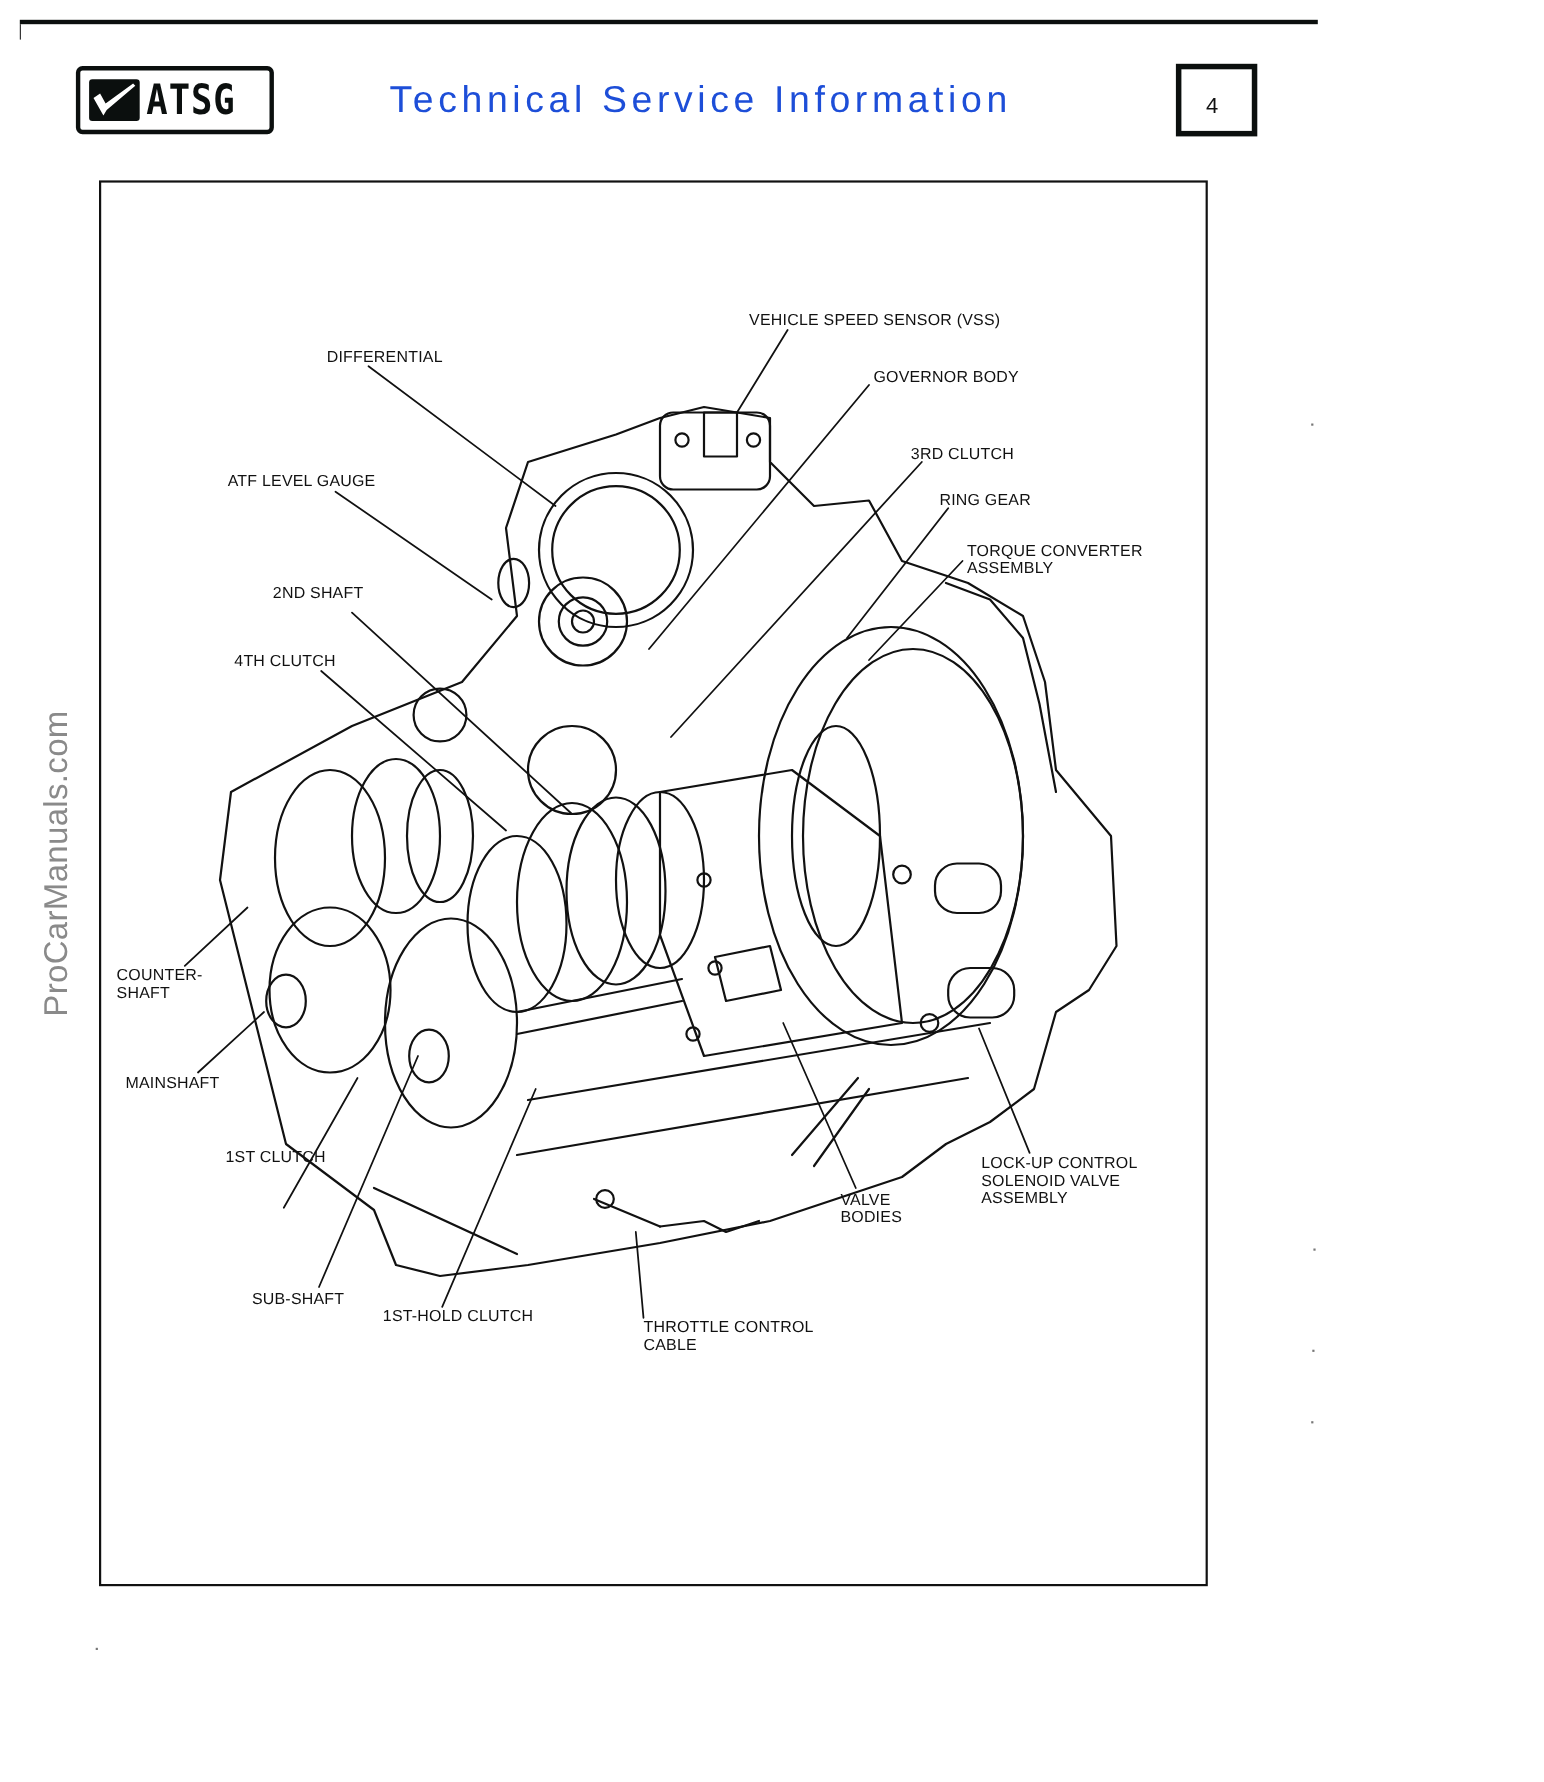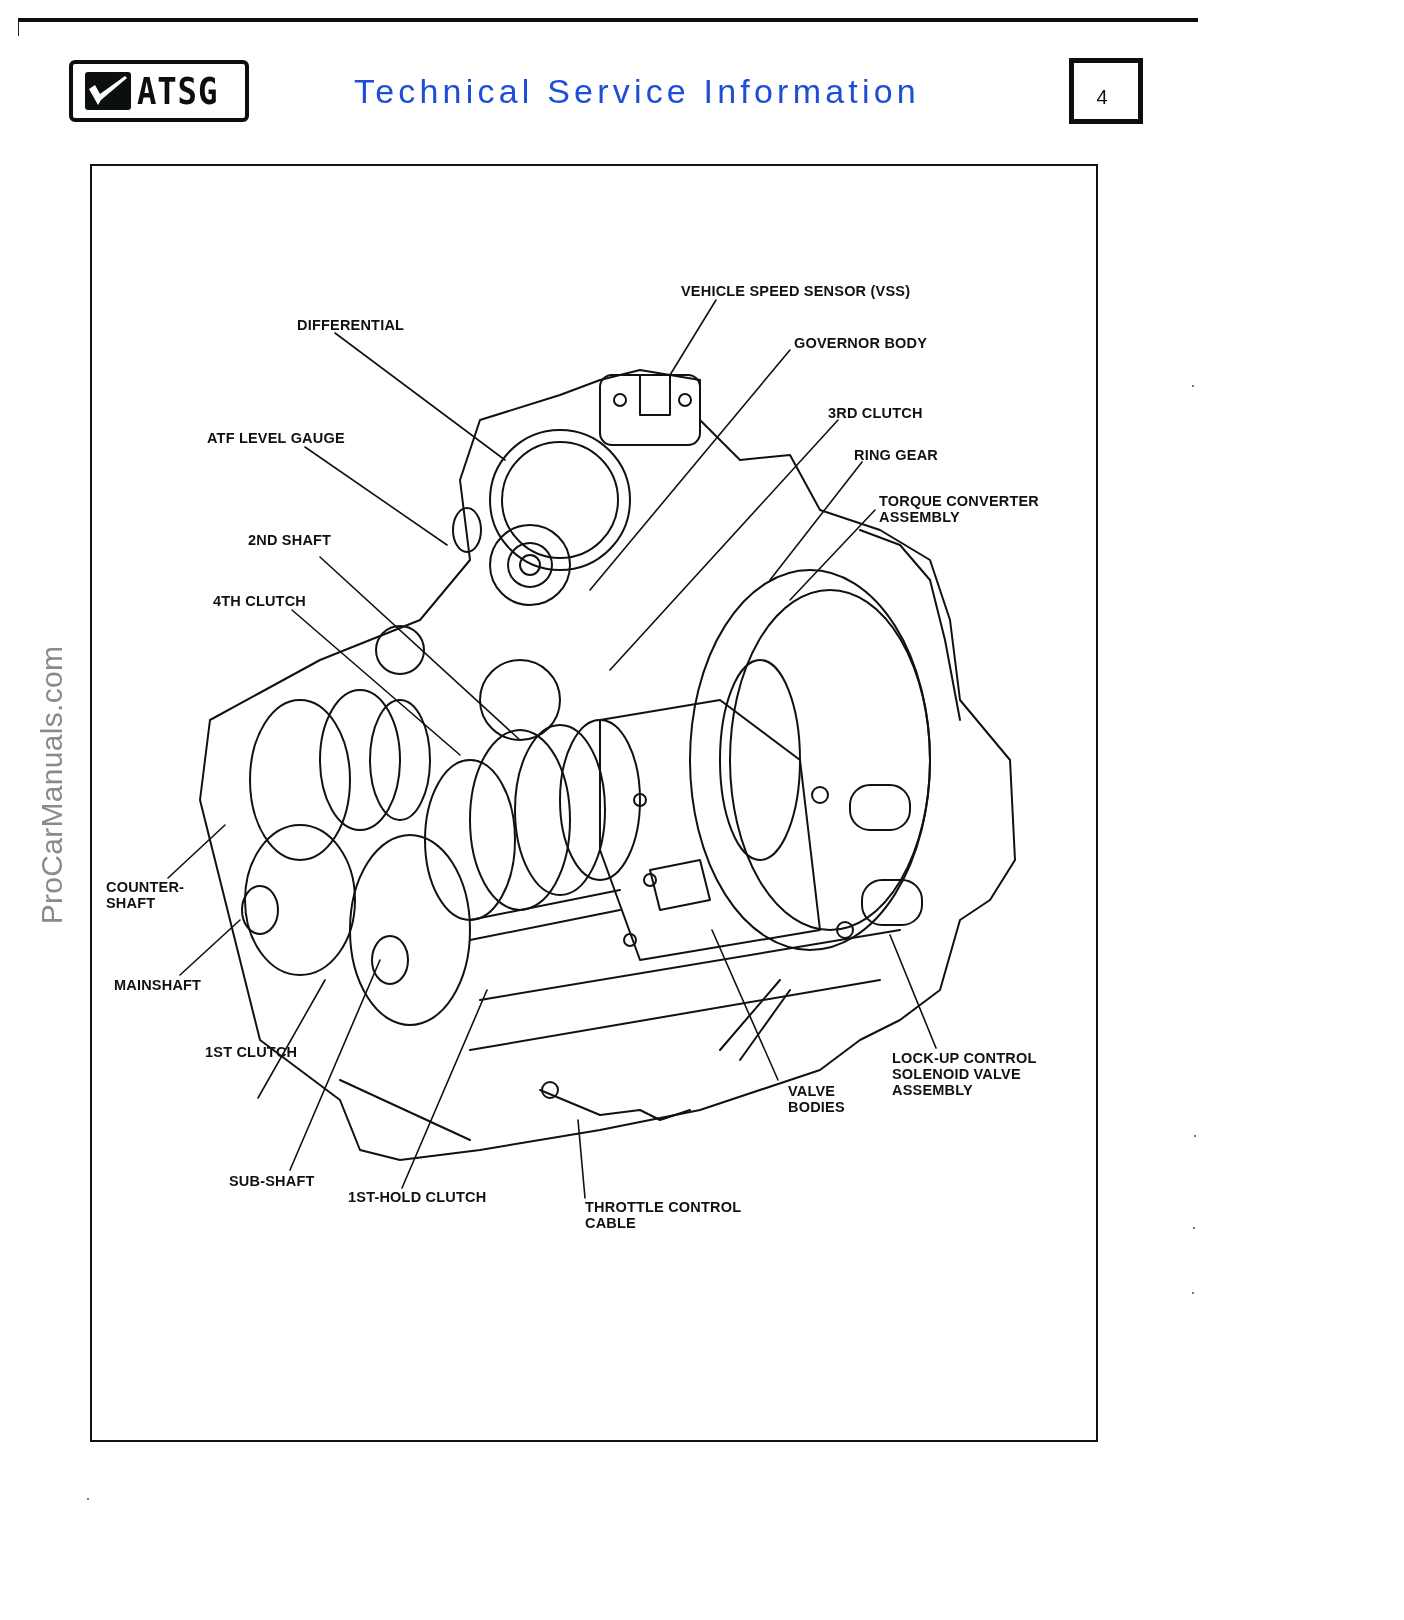--- a/index.html
+++ b/index.html
@@ -1,37 +1,37 @@
 <!DOCTYPE html>
 <html><head>
   <meta charset="utf-8">
   <style>
     html, body { margin: 0; padding: 0; background: #ffffff; }
     body { width: 1404px; height: 1620px; position: relative; overflow: hidden; font-family: "Liberation Sans", sans-serif; color: #111; }
 
     .top-rule { position: absolute; left: 18px; top: 18px; width: 1180px; height: 4px; background: #0b0f0e; }
     .top-tick { position: absolute; left: 18px; top: 22px; width: 1px; height: 14px; background: #222; }
 
-    .logo { position: absolute; left: 69px; top: 60px; width: 180px; height: 62px; border: 4px solid #0b0f0e; border-radius: 6px; box-sizing: border-box; display: flex; align-items: center; padding: 0 8px; gap: 6px; justify-content: center; }
+    .logo { position: absolute; left: 69px; top: 60px; width: 180px; height: 62px; border: 4px solid #0b0f0e; border-radius: 6px; box-sizing: border-box; display: flex; align-items: center; padding: 0 8px; gap: 6px; }
     .logo-check { width: 46px; height: 38px; background: #0b0f0e; border-radius: 3px; position: relative; overflow: hidden; }
     .logo-check svg { position: absolute; left: 0; top: 0; }
     .logo-text { font-family: "DejaVu Sans Mono", monospace; font-weight: bold; font-size: 38px; letter-spacing: 1px; color: #0b0f0e; transform: scaleX(0.85); transform-origin: left center; line-height: 1; }
 
     .page-title { position: absolute; left: 354px; top: 72px; font-size: 34px; letter-spacing: 4.2px; color: #1d4ed8; white-space: nowrap; }
 
     .page-box { position: absolute; left: 1069px; top: 58px; width: 74px; height: 66px; border: 5px solid #0b0f0e; box-sizing: border-box; display: flex; align-items: center; justify-content: center; }
     .page-num { font-family: "Liberation Sans Narrow", "Liberation Sans", sans-serif; font-size: 20px; color: #111; padding-top: 12px; padding-right: 8px; }
 
     .watermark { position: absolute; left: 52px; top: 785px; transform: translate(-50%, -50%) rotate(-90deg); font-size: 30px; color: #8a8a8a; white-space: nowrap; letter-spacing: 0.3px; }
 
     .frame { position: absolute; left: 90px; top: 164px; width: 1008px; height: 1278px; border: 2px solid #111; box-sizing: border-box; }
 
     .diagram { position: absolute; left: 0; top: 0; width: 1404px; height: 1620px; }
 
-    .lbl { position: absolute; font-weight: bold; font-size: 14.5px; line-height: 16px; color: #111; white-space: pre-line; letter-spacing: 0.2px; }
+    .lbl { position: absolute; font-weight: normal; font-size: 14.5px; line-height: 16px; color: #111; white-space: pre-line; letter-spacing: 0.2px; }
 
     .speck { position: absolute; width: 2px; height: 2px; background: #777; }
   </style>
 </head>
 <body>
 
 <div class="top-rule"></div>
 <div class="top-tick"></div>
 
 <div class="logo">
@@ -165,21 +165,21 @@
 <div class="lbl" style="left:248px; top:532px;">2ND SHAFT</div>
 <div class="lbl" style="left:213px; top:593px;">4TH CLUTCH</div>
 <div class="lbl" style="left:106px; top:879px;">COUNTER-
 SHAFT</div>
 <div class="lbl" style="left:114px; top:977px;">MAINSHAFT</div>
 <div class="lbl" style="left:205px; top:1044px;">1ST CLUTCH</div>
 <div class="lbl" style="left:229px; top:1173px;">SUB-SHAFT</div>
 <div class="lbl" style="left:348px; top:1189px;">1ST-HOLD CLUTCH</div>
 <div class="lbl" style="left:585px; top:1199px;">THROTTLE CONTROL
 CABLE</div>
-<div class="lbl" style="left:788px; top:1083px;">VALVE
+<div class="lbl" style="left:764px; top:1083px;">VALVE
 BODIES</div>
 <div class="lbl" style="left:892px; top:1050px;">LOCK-UP CONTROL
 SOLENOID VALVE
 ASSEMBLY</div>
 
 <div class="speck" style="left:1192px; top:385px;"></div>
 <div class="speck" style="left:1194px; top:1135px;"></div>
 <div class="speck" style="left:1193px; top:1227px;"></div>
 <div class="speck" style="left:1192px; top:1292px;"></div>
 <div class="speck" style="left:87px; top:1498px;"></div>

